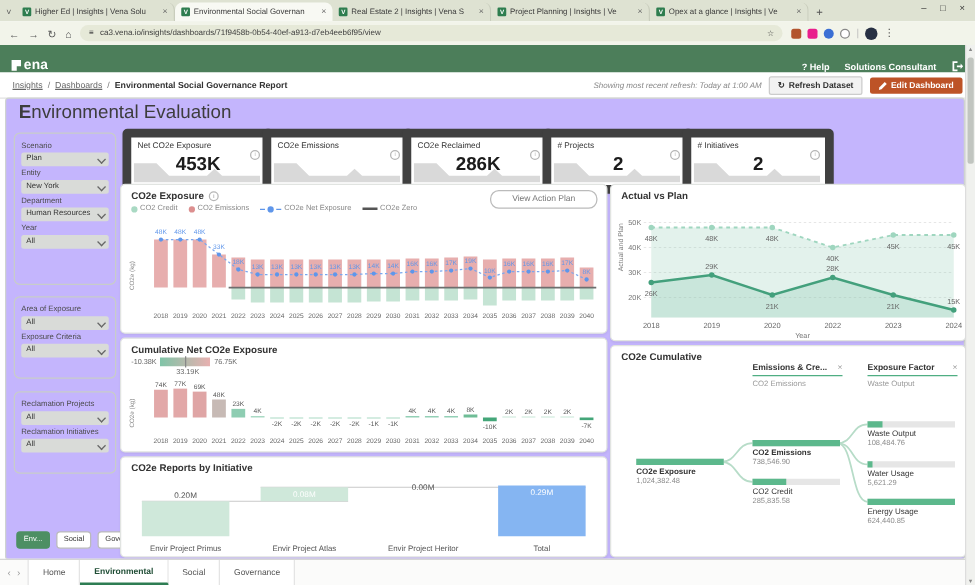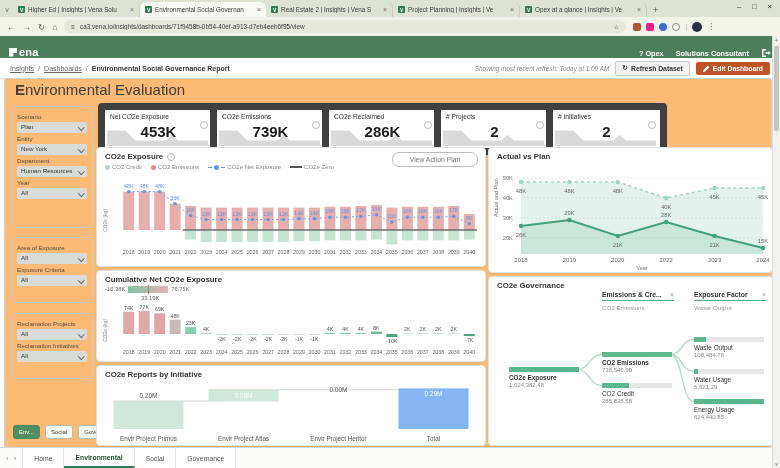--- a/index.html
+++ b/index.html
@@ -34,21 +34,21 @@
   
   #crumbrow{position:absolute;top:58px;left:0;right:0;height:20px;background:#fff;border-bottom:1px solid #e2e2e2;display:flex;align-items:center;padding:0 10px;font-size:7px;color:#777;}
   #crumbs{display:flex;align-items:center;gap:4px;}
   .crumb-link{text-decoration:underline;color:#666;}
   .crumb-cur{font-weight:bold;color:#333;}
   #crumbright{margin-left:auto;display:flex;align-items:center;gap:6px;}
   .refreshnote{font-style:italic;color:#888;font-size:6.4px;}
   .btn-refresh{height:13px;display:flex;align-items:center;gap:3px;background:#f2f2f2;border:1px solid #ccc;border-radius:2px;font-size:6.8px;font-weight:bold;color:#333;padding:0 6px;}
   .btn-edit{height:13px;display:flex;align-items:center;gap:3px;background:#bd5327;border-radius:2px;font-size:6.8px;font-weight:bold;color:#fff;padding:0 7px;}
   
-  #main{position:absolute;top:78px;left:4px;width:768px;height:370px;background:#fdba74;border:1px solid #cfd4d0;border-radius:3px;box-sizing:border-box;}
+  #main{position:absolute;top:78px;left:4px;width:768px;height:370px;background:#c4b5fd;border:1px solid #cfd4d0;border-radius:3px;box-sizing:border-box;}
   #page-title{position:absolute;left:10px;top:2px;font-size:15px;color:#3d3d3d;}
   #page-title::first-letter{font-weight:bold;}
   .fgroup{position:absolute;left:6px;width:82px;border:1px solid #c8cdc9;border-radius:5px;padding:4px 5px;box-sizing:border-box;}
   .flabel{font-size:6.2px;color:#4a4a4a;margin:2px 0 2px;}
   .fselect{position:relative;height:11px;background:#d9dbd8;border-radius:2px;font-size:6.2px;color:#333;padding:1px 10px 0 4px;box-sizing:border-box;white-space:nowrap;overflow:hidden;}
   .chev{position:absolute;right:4px;top:3px;width:3.5px;height:3.5px;border-right:1px solid #666;border-bottom:1px solid #666;transform:rotate(45deg);}
   #viewbtns{position:absolute;left:8px;top:346px;display:flex;gap:5px;}
   .vbtn{height:12px;padding:0 5px;border-radius:3px;font-size:6px;display:flex;align-items:center;background:#fff;border:1px solid #bbb;color:#333;}
   .vbtn.active{background:#4d8f63;border-color:#4d8f63;color:#fff;}
   .kpi{position:absolute;top:24px;width:107px;height:38px;background:#fff;border:7px solid #404040;border-radius:4px;box-shadow:0 1px 2px rgba(0,0,0,.06);}
@@ -153,21 +153,21 @@
       <span class="dots">⋮</span>
     </div>
   </div>
 
   <div id="venanav">
     <span class="logo">
         <span class="logoflag"></span>
         <span>ena</span>
       </span>
     <div id="navright">
-      <span>? Opex</span>
+      <span>? Help</span>
       <span>Solutions Consultant</span>
       <svg width="10" height="10" viewBox="0 0 10 10">
           <path d="M1 1h4v1.4H2.4v5.2H5V9H1z" fill="#fff"></path>
           <path d="M4.5 4.3h3V2.8L9.5 5 7.5 7.2V5.7h-3z" fill="#fff"></path>
         </svg>
     </div>
   </div>
 
   <div id="crumbrow">
     <div id="crumbs">
@@ -231,21 +231,20 @@
             <polygon points="0,5 18,5 28,16 58,16 64,10 70,16 100,16 100,22 0,22" fill="#d9d9d9"></polygon>
           </svg>
           <div class="kvalue">453K</div>
         </div>
         <div class="kpi" style="left: 205px;">
           <div class="klabel">CO2e Emissions</div>
           <span class="kinfo"><span class="info-i">i</span></span>
           <svg width="101" height="20" viewBox="0 0 100 22" preserveAspectRatio="none">
             <polygon points="0,5 18,5 28,16 58,16 64,10 70,16 100,16 100,22 0,22" fill="#d9d9d9"></polygon>
           </svg>
-          <div class="kvalue">739K</div>
         </div>
         <div class="kpi" style="left: 317px;">
           <div class="klabel">CO2e Reclaimed</div>
           <span class="kinfo"><span class="info-i">i</span></span>
           <svg width="101" height="20" viewBox="0 0 100 22" preserveAspectRatio="none">
             <polygon points="0,5 18,5 28,16 58,16 64,10 70,16 100,16 100,22 0,22" fill="#d9d9d9"></polygon>
           </svg>
           <div class="kvalue">286K</div>
         </div>
         <div class="kpi" style="left: 429px;">
@@ -560,21 +559,21 @@
           <text x="126.8" y="100" font-size="6" fill="#666" text-anchor="middle">2020</text>
           <text x="175.2" y="100" font-size="6" fill="#666" text-anchor="middle">2022</text>
           <text x="223.6" y="100" font-size="6" fill="#666" text-anchor="middle">2023</text>
           <text x="272" y="100" font-size="6" fill="#666" text-anchor="middle">2024</text>
           <text x="151" y="108" font-size="5.8" fill="#777" text-anchor="middle">Year</text>
         </svg>
     </div>
 
     <div class="card" id="card-breakdown" style="left:483px;top:197px;width:285px;height:170px">
       <div class="c-title">
-          <span>CO2e Governance</span>
+          <span>CO2e Cumulative</span>
         </div>
       <svg id="bd-links" width="285" height="170" style="position:absolute;left:0;top:0">
           <path d="M88 92.5 C 101 92.5, 100 77.5, 113 77.5" stroke="#b7dcc8" stroke-width="1.4" fill="none"></path>
           <path d="M88 92.5 C 101 92.5, 100 108.5, 113 108.5" stroke="#b7dcc8" stroke-width="1.4" fill="none"></path>
           <path d="M181 77.5 C 194 77.5, 192 62.5, 205 62.5" stroke="#b7dcc8" stroke-width="1.4" fill="none"></path>
           <path d="M181 77.5 C 194 77.5, 192 94.5, 205 94.5" stroke="#b7dcc8" stroke-width="1.4" fill="none"></path>
           <path d="M181 77.5 C 194 77.5, 192 124.5, 205 124.5" stroke="#b7dcc8" stroke-width="1.4" fill="none"></path>
         </svg>
       <div id="bd-nodes">
           <div class="bd-header" style="left: 113px; top: 14px;">

